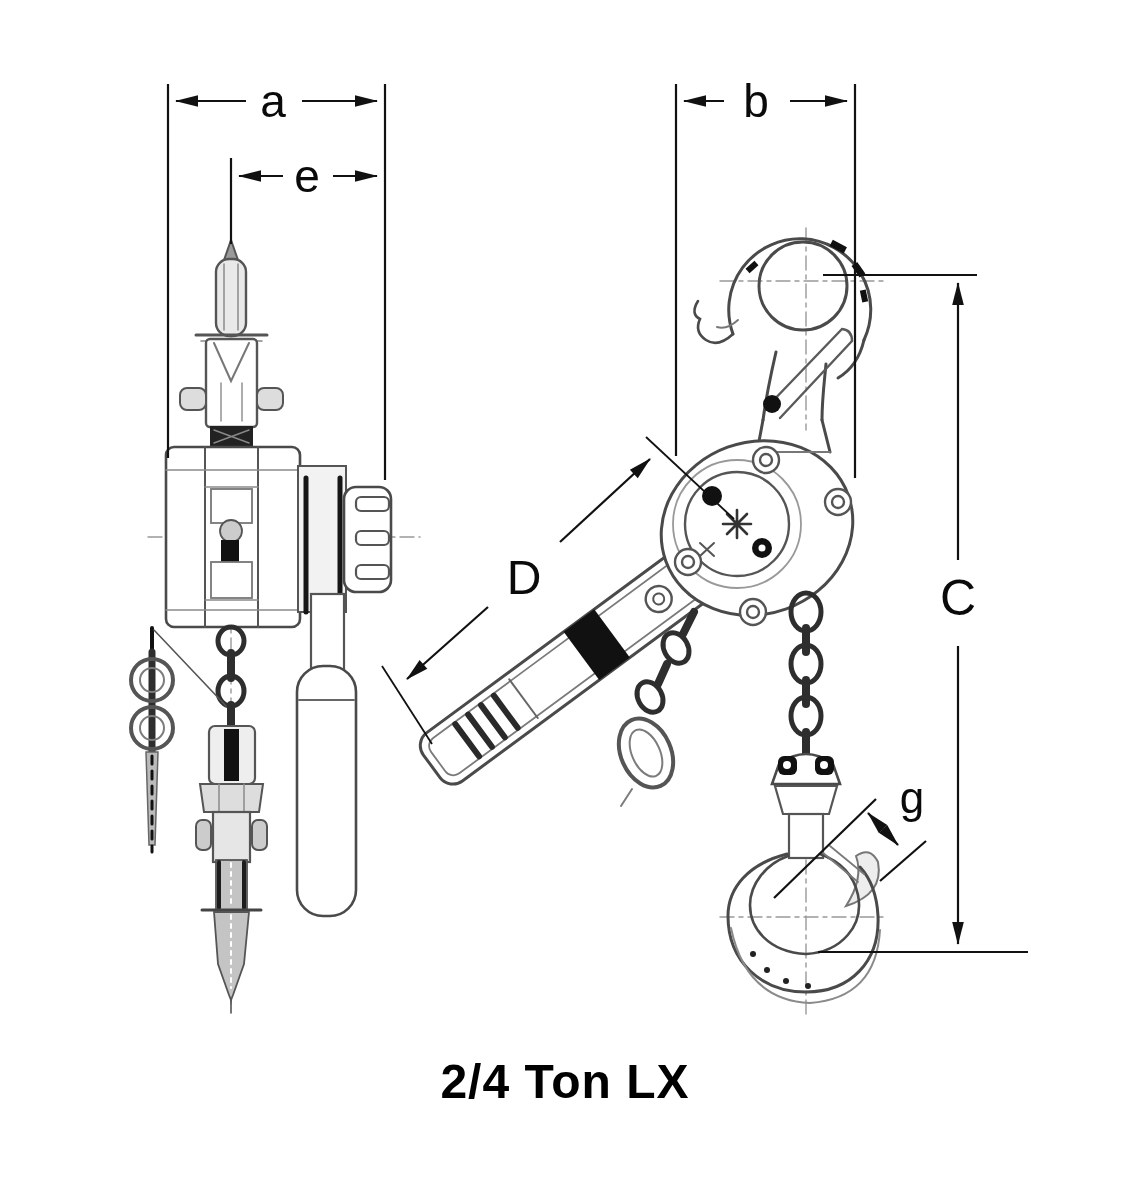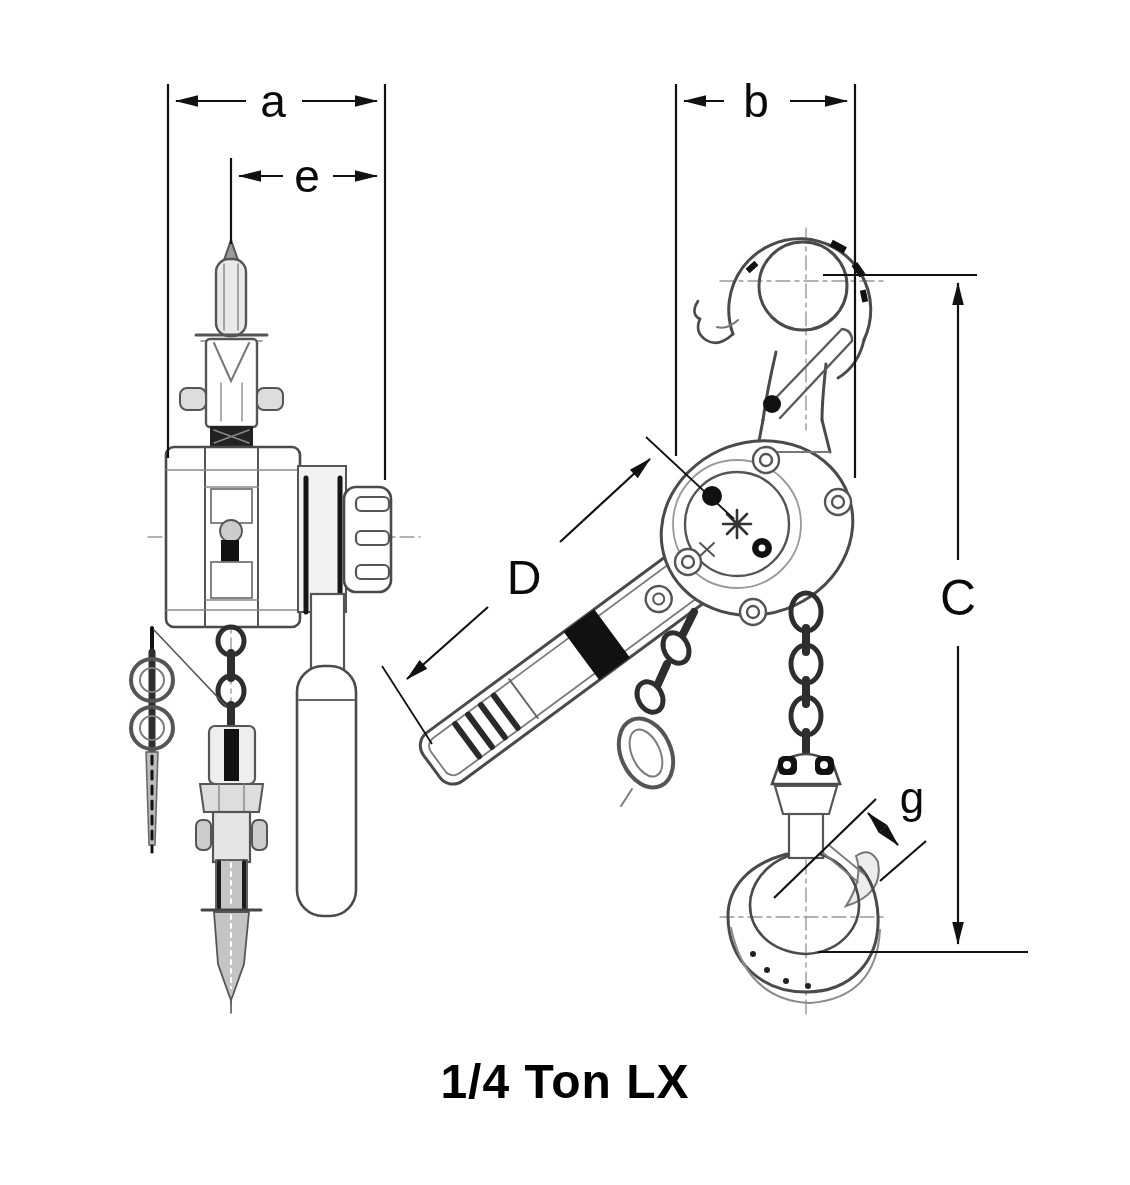--- a/index.html
+++ b/index.html
@@ -263,14 +263,14 @@
     <g>
       <path d="M774,898 L876,799"></path>
       <path d="M880,881 L926,841"></path>
       <path d="M883,829 L868,813" marker-end="url(#arr)"></path>
       <path d="M885,831 L898,845" marker-end="url(#arr)"></path>
       <text class="dim-label" x="912" y="813" font-size="44" text-anchor="middle" stroke="none">g</text>
     </g>
   </g>
 </svg>
 
-<div class="caption">1/4 Ton LX</div>
+<div class="caption">2/4 Ton LX</div>
 </div>
 
 </body></html>

